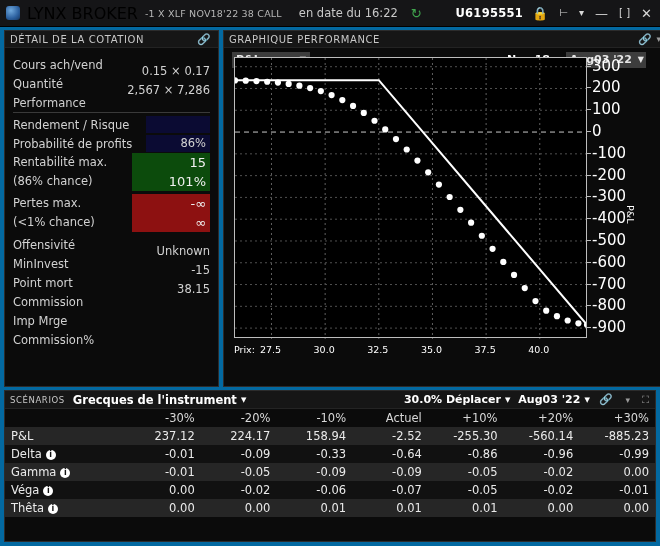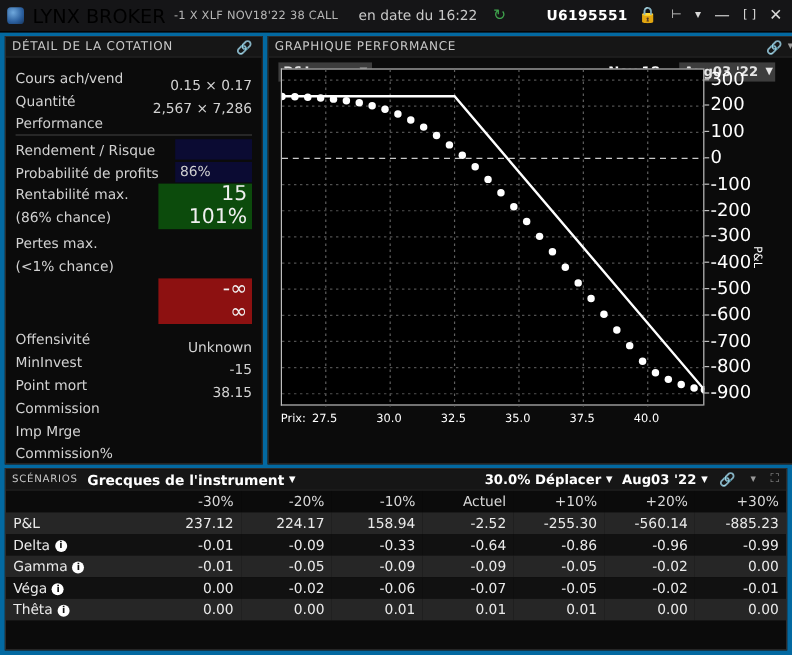--- a/index.html
+++ b/index.html
@@ -50,32 +50,32 @@
     display: flex; align-items: center; height: 19px;
     color: #d2d2d2; font-size: 11.5px;
   }
   .drow .lab { flex: 0 0 auto; }
   .drow .val { margin-left: auto; text-align: right; margin-top: 12px; }
   .sec-label {
     color: #cfcfcf; font-size: 11.5px; height: 20px; display: flex; align-items: center;
     border-bottom: 1px solid #3a3a3a; margin-bottom: 2px;
   }
   .hl {
-    margin-left: auto; padding: 0 4px;
+    margin-left: auto; text-align: right; padding: 0 4px;
     min-width: 64px; height: 17px; line-height: 17px;
   }
   .hl.navy { background: #0b0b33; }
   .grow2 { display: flex; align-items: flex-start; }
   .grow2 .labs { display: flex; flex-direction: column; }
   .grow2 .labs span { height: 19px; line-height: 19px; color: #d2d2d2; font-size: 11.5px; }
   .grow2 .box {
     margin-left: auto; width: 78px; display: flex; flex-direction: column;
     align-items: flex-end; padding: 0 4px;
   }
-  .grow2 .box span { height: 19px; line-height: 19px; font-size: 17px; color: #f0f0f0; }
+  .grow2 .box span { height: 19px; line-height: 19px; font-size: 13px; color: #f0f0f0; }
   .box.green { background: #0c4b0c; }
   .box.red { background: #8d1111; }
 
   
   #chart-panel { left: 223px; top: 30px; width: 456px; height: 357px; }
   #chart-controls { height: 24px; position: relative; }
   .dd {
     position: absolute; background: #3d3d3d; color: #e6e6e6;
     font-size: 11px; font-weight: bold; height: 16px; line-height: 16px;
     display: flex; align-items: center; padding: 0 4px; gap: 6px;
@@ -203,21 +203,21 @@
         <span class="labs">
           <span>Rentabilité max.</span>
           <span>(86% chance)</span>
         </span>
         <span class="box green">
           <span>15</span>
           <span>101%</span>
         </span>
       </div>
 
-      <div class="grow2" style="margin-top:3px;flex-direction:column;">
+      <div class="grow2" style="margin-top:3px;">
         <span class="labs">
           <span>Pertes max.</span>
           <span>(&lt;1% chance)</span>
         </span>
         <span class="box red">
           <span>-∞</span>
           <span>∞</span>
         </span>
       </div>
 

